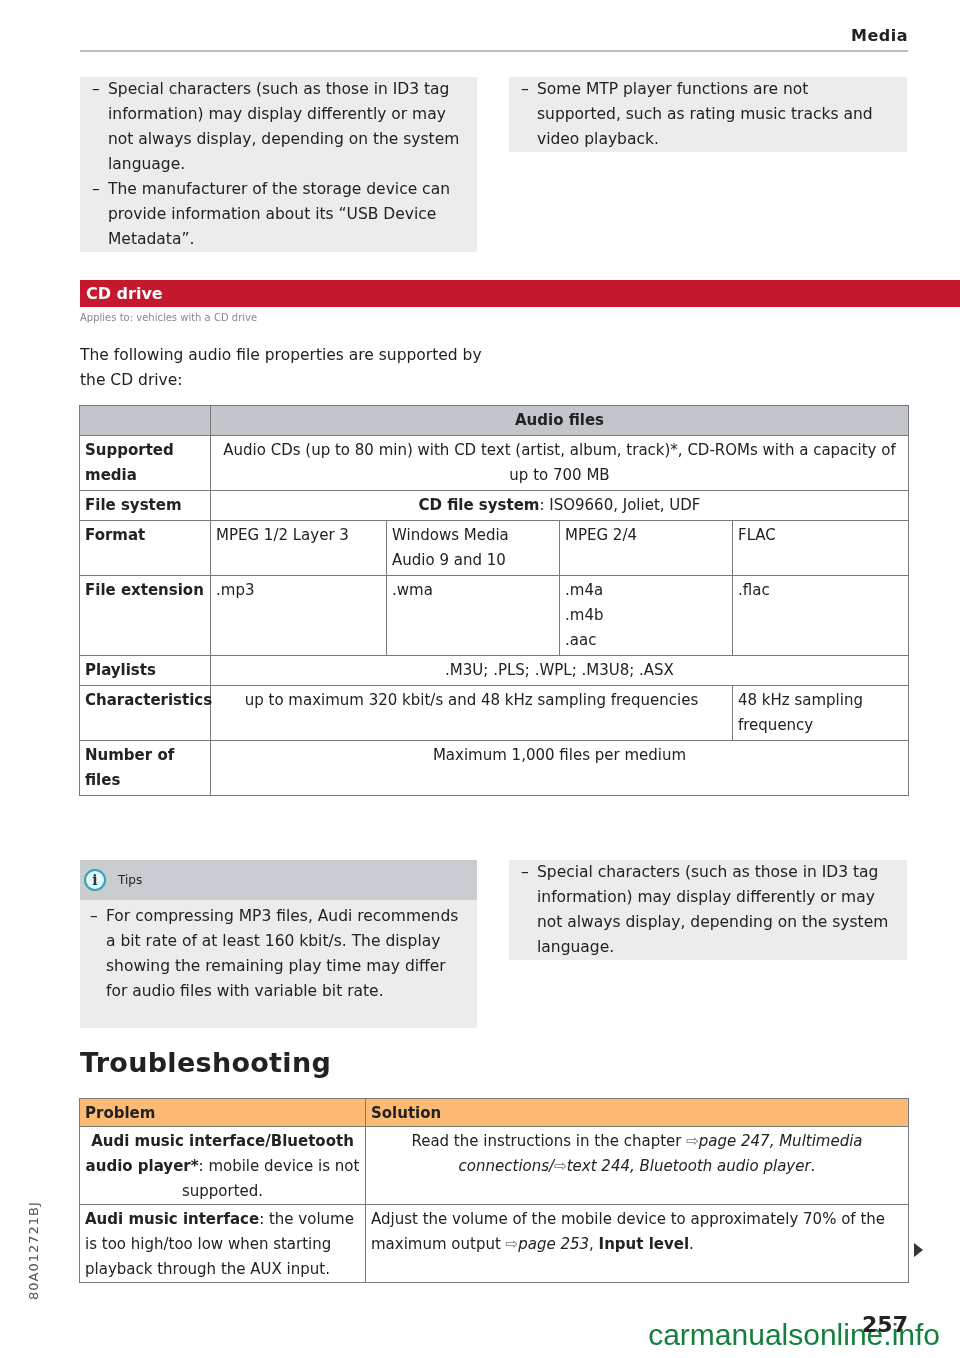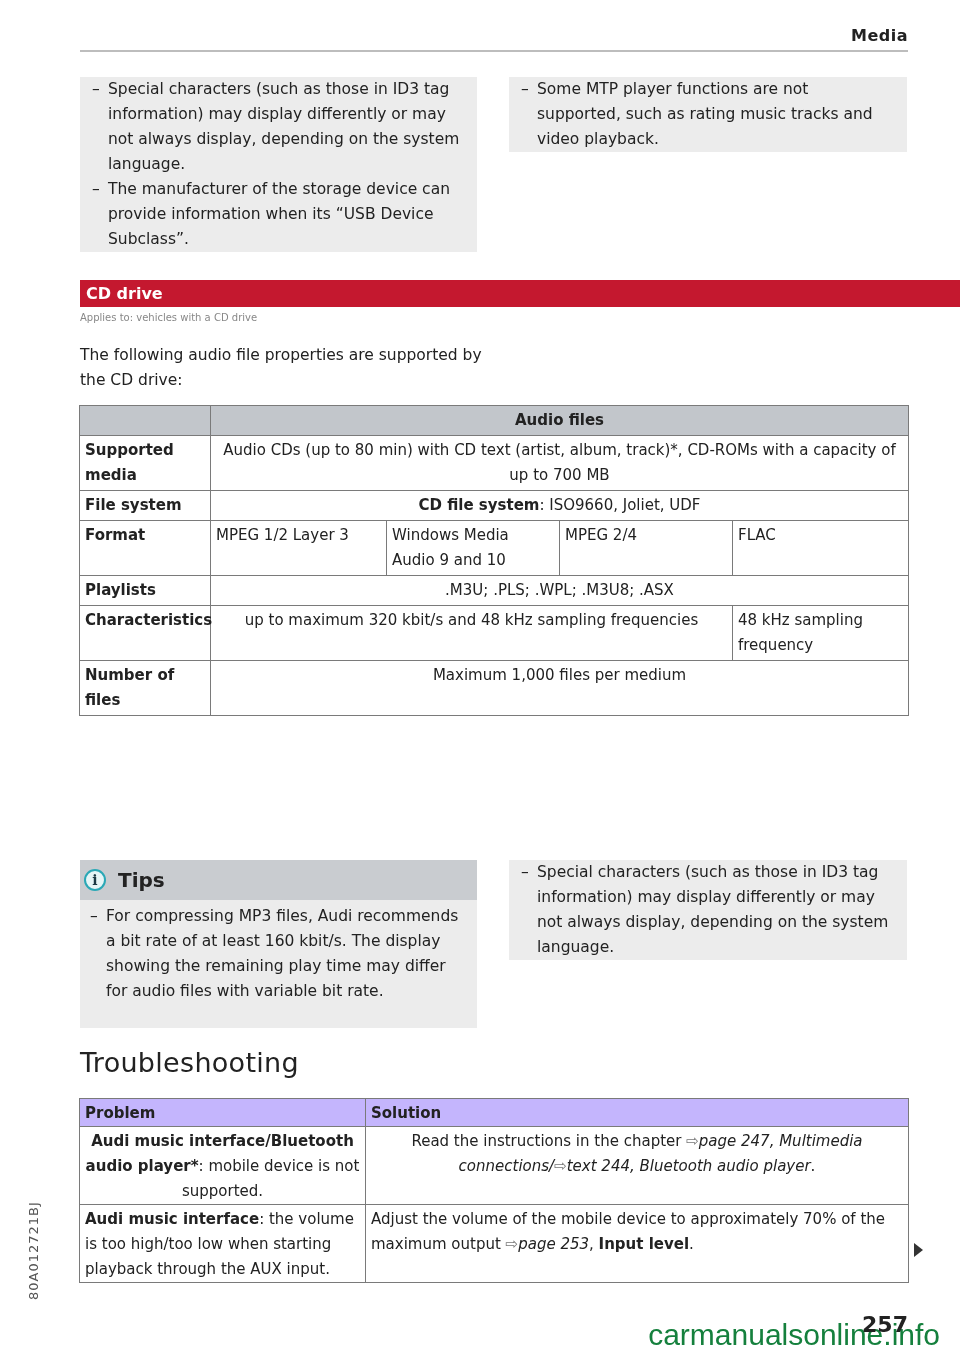--- a/index.html
+++ b/index.html
@@ -23,27 +23,27 @@
   .cd-table { left:79px; top:405px; width:829px; table-layout:fixed; font-size:15px; }
   .cd-table td, .cd-table th { border:1px solid #7a7a7a; line-height:25px; vertical-align:top; padding:2px 5px; }
   .cd-table th { background:#c2c6cb; font-weight:bold; text-align:center; }
   .cd-table td.lab { font-weight:bold; text-align:left; }
   .cd-table td.c { text-align:center; }
   .tips { left:80px; top:860px; width:397px; height:168px; }
   .tips-head { height:40px; background:#c9ccd0; display:flex; align-items:center; padding-left:4px; }
   .tips-icon { width:22px; height:22px; border-radius:50%; border:2px solid #2aa8b6; background:#e6f5f6;
                color:#1d3a45; font-weight:bold; font-size:14px; display:flex; align-items:center;
                justify-content:center; font-family:"DejaVu Serif", serif; box-sizing:border-box; }
-  .tips-label { font-weight:bold; font-size:20px; margin-left:12px; }
+  .tips-label { font-weight:normal; font-size:12px; margin-left:12px; }
   .tips ul { padding:4px 10px 0 8px; }
   .box-mr { left:509px; top:860px; width:398px; height:100px; padding:0 12px 0 10px; box-sizing:border-box; }
-  .h2 { left:80px; top:1047px; font-size:27px; font-weight:normal; letter-spacing:0.3px; }
+  .h2 { left:80px; top:1047px; font-size:27px; font-weight:bold; letter-spacing:0.3px; }
   .ts-table { left:79px; top:1098px; width:829px; table-layout:fixed; font-size:15px; }
   .ts-table td, .ts-table th { border:1px solid #7a7a7a; line-height:25px; vertical-align:top; padding:2px 5px 0 5px; text-align:left; }
-  .ts-table th { background:#c4b5fd; font-weight:bold; }
+  .ts-table th { background:#fdba74; font-weight:bold; }
   .ts-table tr.r td { height:70px;text-align:center; }
   .ts-table tr.r2 td { height:74px; }
   b { font-weight:bold; }
   i { font-style:italic; }
   .arrow { color:#777; font-style:normal; }
   .cont-arrow { left:914px; top:1243px; width:0; height:0; border-left:9px solid #333;
                 border-top:7px solid transparent; border-bottom:7px solid transparent; }
   .side-code { left:26px; top:1300px; transform:rotate(-90deg); transform-origin:left top;
                font-size:13px; color:#555; letter-spacing:1px; white-space:nowrap; }
   .page-num { right:52px; top:1312px; font-weight:bold; font-size:22px;text-align:right; }
@@ -51,21 +51,21 @@
 </style>
 </head>
 <body>
 
 <div class="abs header-title">Media</div>
 <div class="abs header-rule"></div>
 
 <div class="abs note-box box-tl">
   <ul>
     <li>Special characters (such as those in ID3 tag information) may display differently or may not always display, depending on the system language.</li>
-    <li>The manufacturer of the storage device can provide information when its “USB Device Subclass”.</li>
+    <li>The manufacturer of the storage device can provide information about its “USB Device Metadata”.</li>
   </ul>
 </div>
 <div class="abs note-box box-tr">
   <ul>
     <li>Some MTP player functions are not supported, such as rating music tracks and video playback.</li>
   </ul>
 </div>
 
 <div class="abs section-bar">CD drive</div>
 <div class="abs applies">Applies to: vehicles with a CD drive</div>
@@ -91,20 +91,31 @@
   <tr>
     <td class="lab">File system</td>
     <td colspan="4" class="c"><b>CD file system</b><span>: ISO9660, Joliet, UDF</span></td>
   </tr>
   <tr>
     <td class="lab">Format</td>
     <td>MPEG 1/2 Layer 3</td>
     <td>Windows Media Audio 9 and 10</td>
     <td>MPEG 2/4</td>
     <td>FLAC</td>
+  </tr>
+  <tr>
+    <td class="lab">File extension</td>
+    <td>.mp3</td>
+    <td>.wma</td>
+    <td>
+      <div>.m4a</div>
+      <div>.m4b</div>
+      <div>.aac</div>
+    </td>
+    <td>.flac</td>
   </tr>
   <tr>
     <td class="lab">Playlists</td>
     <td colspan="4" class="c">.M3U; .PLS; .WPL; .M3U8; .ASX</td>
   </tr>
   <tr>
     <td class="lab">Characteristics</td>
     <td colspan="3" class="c">up to maximum 320 kbit/s and 48 kHz sampling frequencies</td>
     <td>48 kHz sampling frequency</td>
   </tr>

